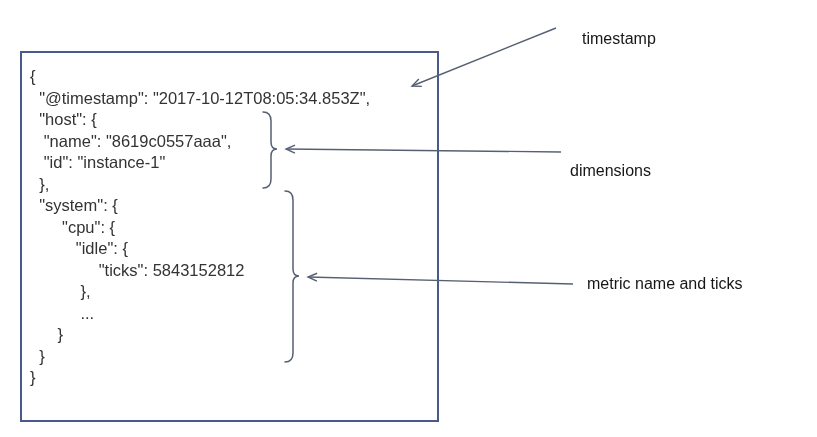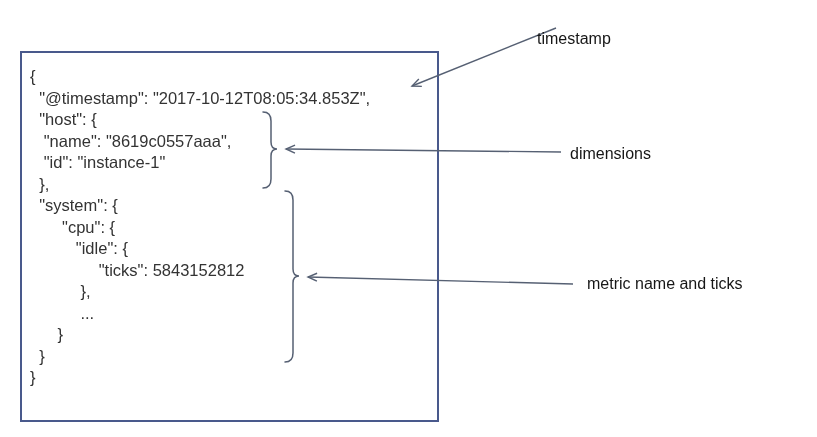--- a/index.html
+++ b/index.html
@@ -47,22 +47,22 @@
     pointer-events: none;
   }
   .anno-label {
     position: absolute;
     font-size: 16px;
     line-height: 19px;
     color: #161616;
     white-space: nowrap;
     z-index: 3;
   }
-  #label-timestamp { left: 537px; top: 29px; }
-  #label-dimensions { left: 570px; top: 144px; }
+  #label-timestamp { left: 582px; top: 29px; }
+  #label-dimensions { left: 570px; top: 161px; }
   #label-metric { left: 587px; top: 274px; }
 </style>
 </head>
 <body>
 
 <div class="canvas">
 
   <div class="json-box"></div>
 
   <pre class="code">{

